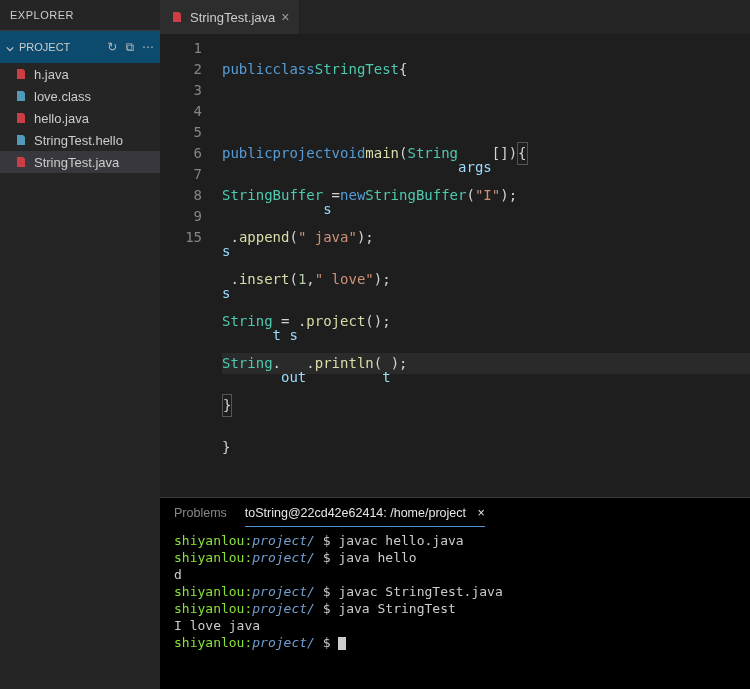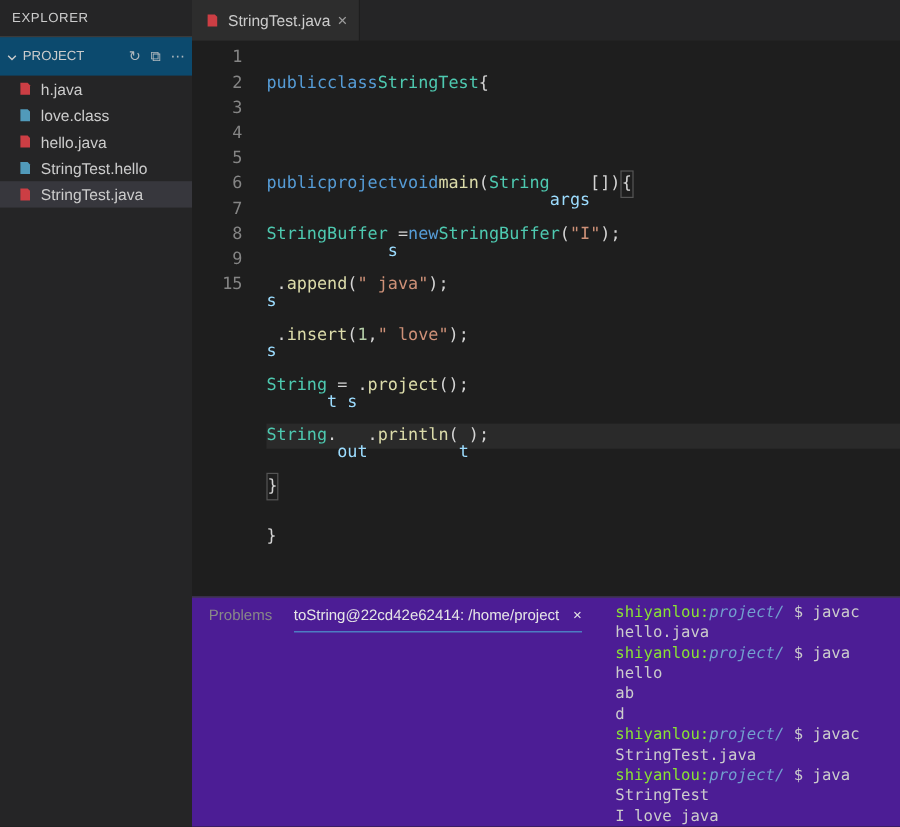--- a/index.html
+++ b/index.html
@@ -54,21 +54,21 @@
 .line{ height:21px; display:flex; align-items:center;}
 .line.hl{ background:#2a2a2a; }
 .kw { color: #569cd6; }
 .type { color: #4ec9b0; }
 .fn { color: #dcdcaa; }
 .var { color: #9cdcfe; margin-top: 28px; }
 .str { color: #ce9178; }
 .num { color: #b5cea8; }
 .punc{ color:#d4d4d4;}
 .bracket-box{ border:1px solid #555; padding:0 0px;}
-.terminal-panel { height: 192px; background: #4c1d95; border-top: 1px solid #3a3a3a; display: flex; flex-direction: row;}
+.terminal-panel { height: 192px; background: #000000; border-top: 1px solid #3a3a3a; display: flex; flex-direction: column;}
 .term-tabs { height: 30px; display: flex; align-items: center; gap: 18px; padding: 0 14px; font-size: 12.5px;}
 .term-tab { color: #888; cursor: pointer; padding: 6px 0;}
 .term-tab.active { color: #e7e7e7; border-bottom: 1px solid #4e94ce; }
 .term-tab .close { margin-left: 8px; cursor: pointer; }
 .term-body { flex: 1; padding: 4px 14px; font-family: Consolas, monospace; font-size: 13px; line-height: 17px; color: #ccc;}
 .ps-green { color: #8ae234; }
 .ps-blue { color: #729fcf; font-style: italic; }
 .cursor-block { display:inline-block; width:8px; height:13px; background:#ccc; vertical-align:middle; }
 .top-border{border-top:1px solid #3a3a3a;}
 </style>
@@ -179,21 +179,20 @@
     <div class="term-tabs">
       <div class="term-tab">Problems</div>
       <div class="term-tab active">
         <span>toString@22cd42e62414: /home/project</span>
         <span class="close">×</span>
       </div>
     </div>
     <div class="term-body" id="term-body">
         <div><span class="ps-green">shiyanlou:</span><span class="ps-blue">project/</span> $ javac hello.java</div>
         <div><span class="ps-green">shiyanlou:</span><span class="ps-blue">project/</span> $ java hello</div>
-        <div>ab</div>
         <div>d</div>
         <div><span class="ps-green">shiyanlou:</span><span class="ps-blue">project/</span> $ javac StringTest.java</div>
         <div><span class="ps-green">shiyanlou:</span><span class="ps-blue">project/</span> $ java StringTest</div>
         <div>I love java</div>
         <div><span class="ps-green">shiyanlou:</span><span class="ps-blue">project/</span> $ <span class="cursor-block"></span></div>
       </div>
   </div>
 </div>
 
 </body></html>

